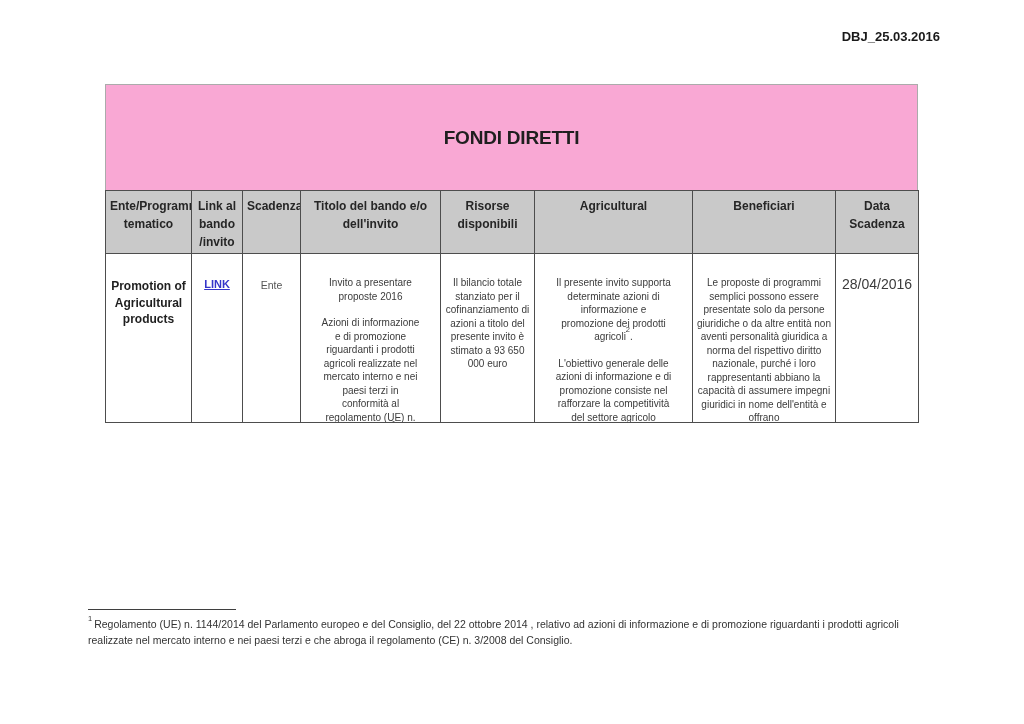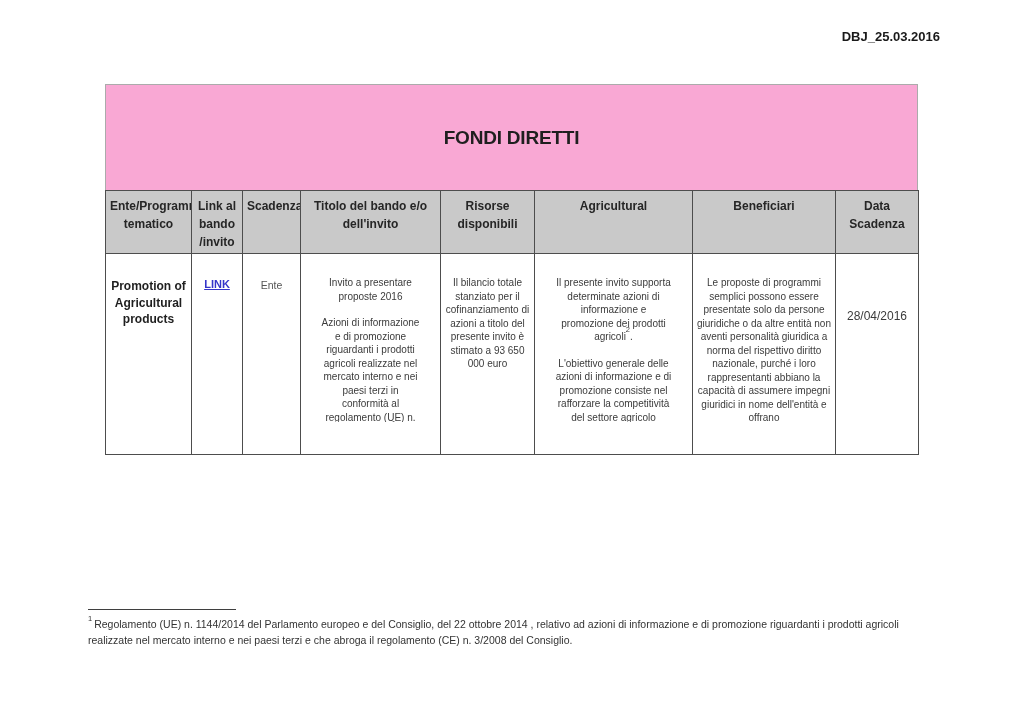--- a/index.html
+++ b/index.html
@@ -100,21 +100,21 @@
   }
   .cellwrap.linkcell { padding-top: 2px; }
   a.bando-link {
     color: #3434C9;
     font-weight: bold;
     font-size: 11px;
     text-decoration: underline;
     cursor: pointer;
   }
   .cellwrap.settore { color: #555555; padding-top: 3px; font-size: 10.5px; }
-  .cellwrap.scadenza { font-size: 12px; padding-top: 2px; margin-top: 32px; }
+  .cellwrap.scadenza { font-size: 14px; padding-top: 2px; }
   sup.ref {
     font-size: 7.5px;
     position: relative;
     top: -4px;
     line-height: 0;
   }
   .footnotes {
     position: absolute;
     left: 88px;
     top: 584px;

